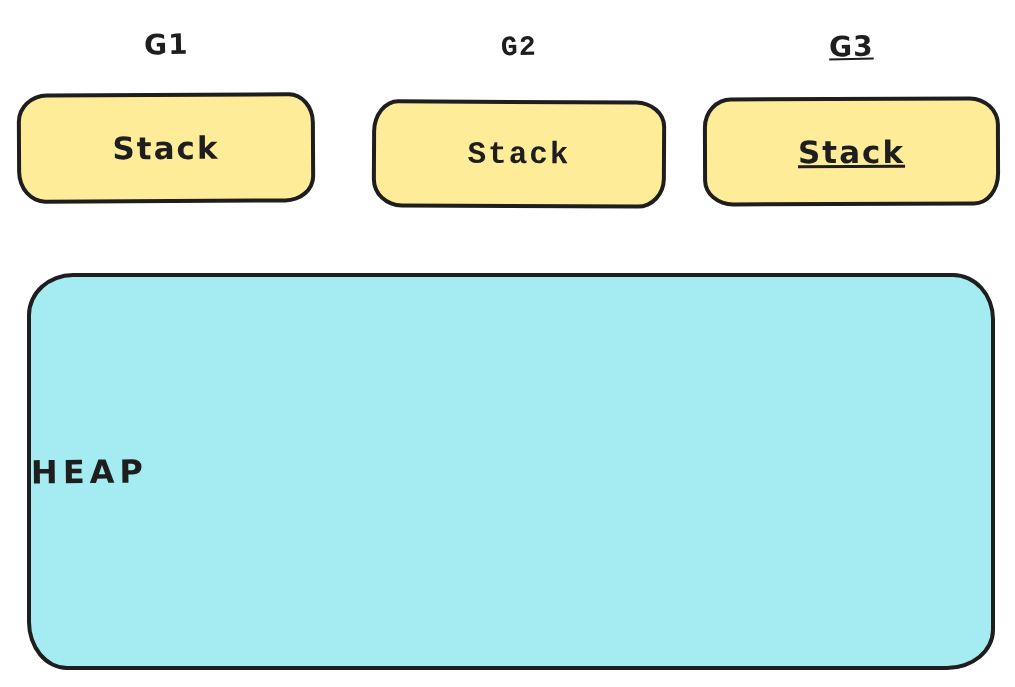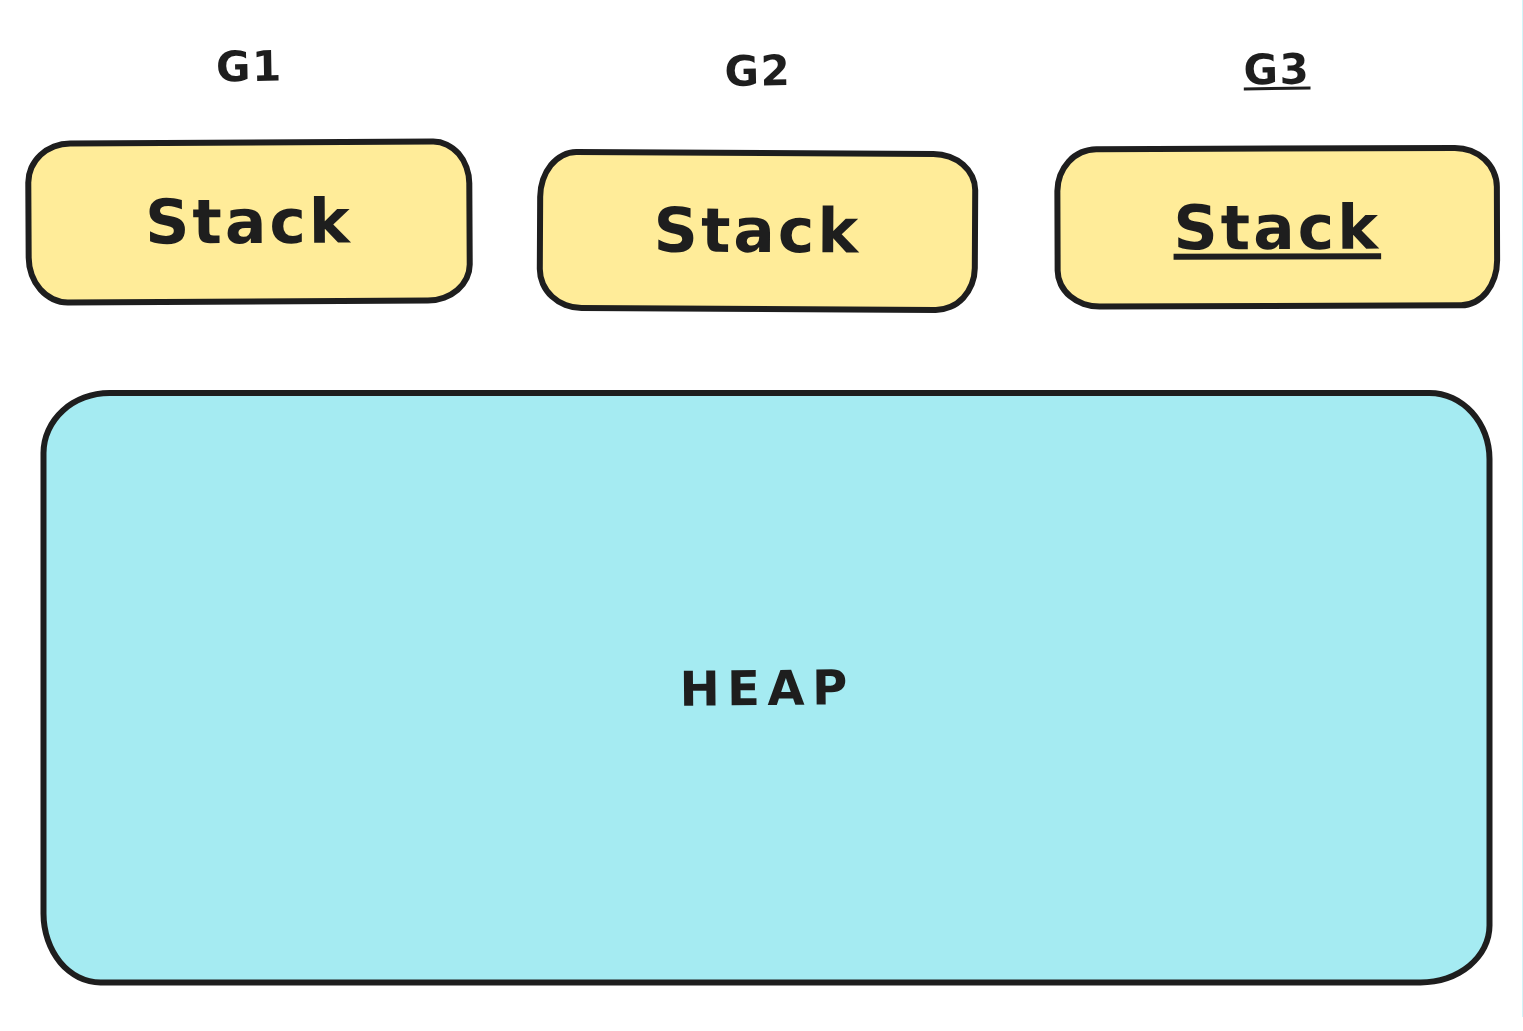--- a/index.html
+++ b/index.html
@@ -36,52 +36,51 @@
   }
   .stack-box {
     box-sizing: border-box;
     background: var(--stack-fill, #ffec99);
     border: 4px solid var(--stroke, #1e1e1e);
     display: flex;
     align-items: center;
     justify-content: center;
   }
   .box-text {
-    font-size: 41px;
+    font-size: 31px;
     font-weight: 600;
     letter-spacing: 2px;
     color: var(--stroke, #1e1e1e);
     white-space: nowrap;
   }
   
   .g1 { left: 17px;  top: 26px; width: 298px; }
   .g1 .stack-box { margin-top: 29px; width: 298px; height: 110px;
                    border-radius: 30px 26px 30px 28px / 28px 30px 26px 32px;
                    transform: rotate(-0.3deg); }
-  .g2 { left: 358px; top: 29px; width: 294px; }
+  .g2 { left: 372px; top: 29px; width: 294px; font-family: Liberation Mono, monospace; }
   .g2 .stack-box { margin-top: 33px; width: 294px; height: 108px;
                    border-radius: 26px 30px 28px 30px / 32px 26px 30px 28px;
                    transform: rotate(0.3deg); }
   .g3 { left: 703px; top: 28px; width: 297px; text-decoration: underline; }
   .g3 .stack-box { margin-top: 31px; width: 297px; height: 109px;
                    border-radius: 28px 30px 26px 30px / 30px 28px 32px 26px;
                    transform: rotate(-0.2deg); }
   .heap-box {
     position: absolute;
     left: 27px;
-    top: 260px;
+    top: 273px;
     width: 968px;
     height: 397px;
     box-sizing: border-box;
     background: var(--heap-fill, #a5ebf2);
     border: 4px solid var(--stroke, #1e1e1e);
     border-radius: 46px 42px 48px 40px / 42px 46px 40px 48px;
     display: flex;
     align-items: center;
-    justify-content: center;
   }
   .heap-text {
     font-size: 32px;
     letter-spacing: 5px;
     transform: rotate(-0.5deg);
   }
 </style>
 </head>
 <body>
 

